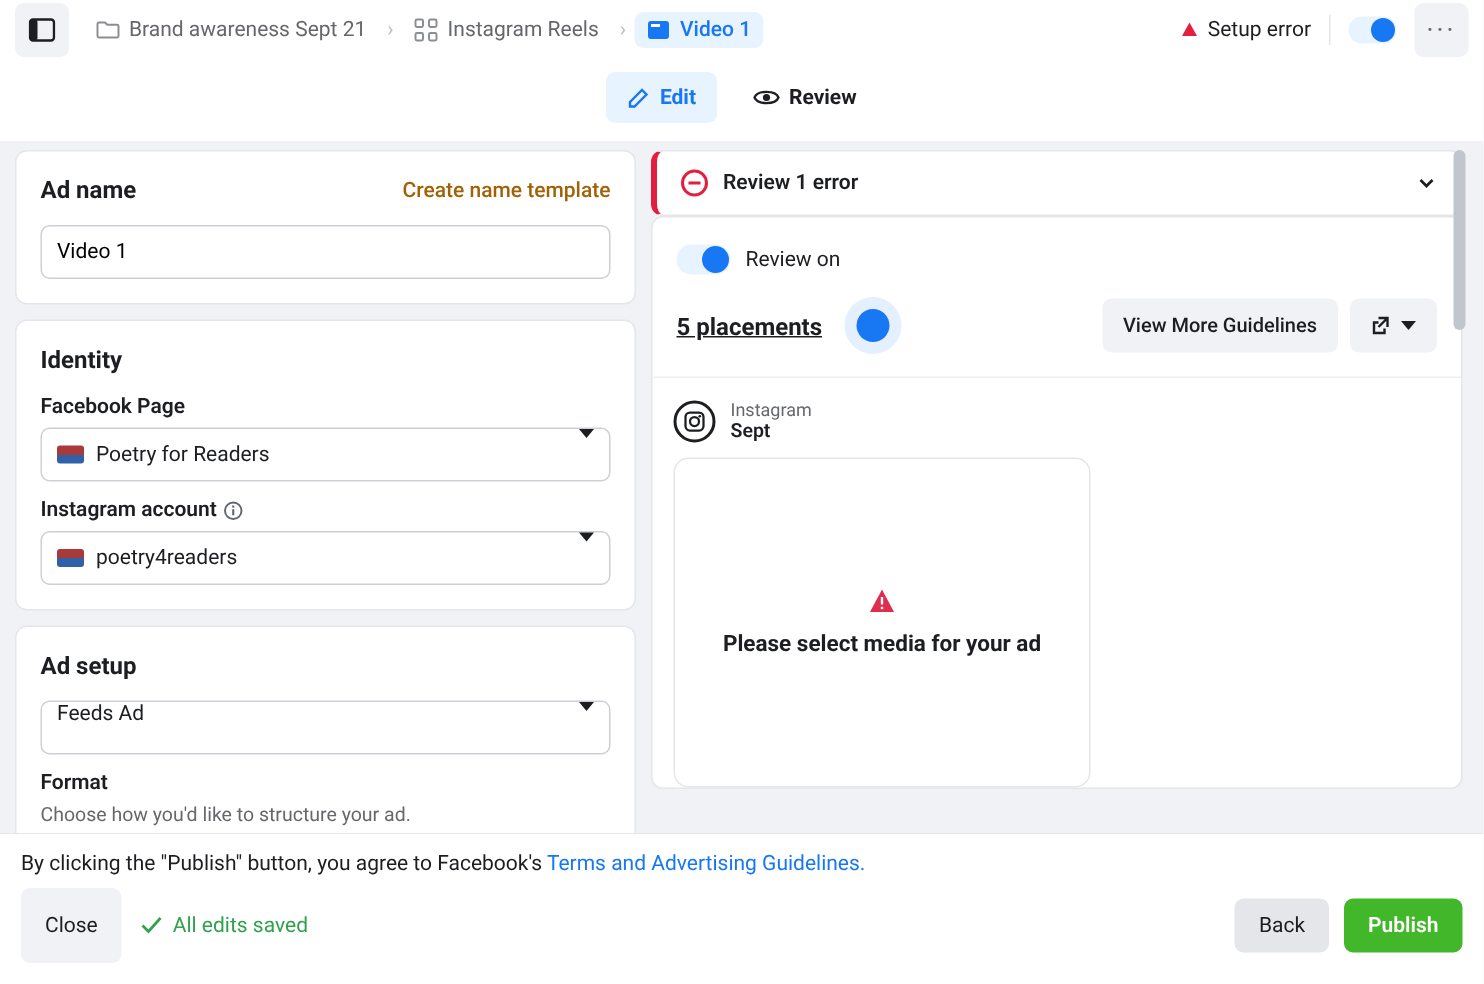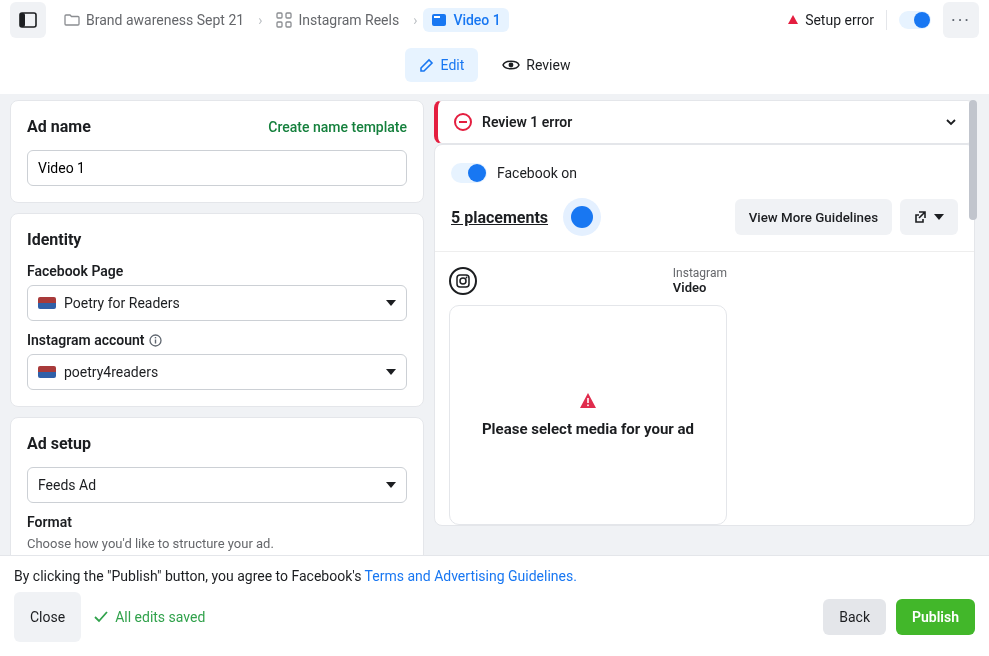--- a/index.html
+++ b/index.html
@@ -14,36 +14,36 @@
 .crumb.active { background: #e7f3ff; color: #1877f2; font-weight: 500; }
 .chev { color: #bcc0c4; }
 .status-area { display: flex; align-items: center; gap: 12px; }
 .setup-error { display: flex; align-items: center; gap: 6px; color: #1c1e21; font-size: 14px; }
 .toggle { width: 32px; height: 18px; background: #e7f3ff; border-radius: 9px; position: relative; cursor: pointer; }
 .toggle .knob { width: 16px; height: 16px; background: #1877f2; border-radius: 50%; position: absolute; right: 1px; top: 1px; }
 .more-btn { width: 36px; height: 36px; background: #f0f2f5; border-radius: 6px; display: flex; align-items: center; justify-content: center; cursor: pointer; font-size: 18px; letter-spacing: 2px; color: #606770;}
 
 
 .tab-row { display: flex; gap: 10px; justify-content: center; padding: 8px 0 12px; }
-.tab { display: flex; align-items: center; gap: 6px; padding: 8px 14px; border-radius: 6px; cursor: pointer; font-weight: 400; color: #1c1e21; }
+.tab { display: flex; align-items: center; gap: 6px; padding: 8px 14px; border-radius: 6px; cursor: pointer; font-weight: 700; color: #1c1e21; }
 .tab.active { background: #e7f3ff; color: #1877f2; }
 
 
 .main { flex: 1; display: flex; gap: 10px; padding: 0 10px 0 10px; overflow: hidden; background: #f0f2f5; position: relative; }
 .col-left { width: 414px; display: flex; flex-direction: column; gap: 10px; overflow-y: auto; padding: 6px 0; }
 .col-right { flex: 1; display: flex; flex-direction: column; overflow-y: auto; padding: 6px 4px 6px 0; position: relative; }
 .scrollbar-fake { position: absolute; right: 2px; top: 6px; width: 8px; height: 120px; background: #c1c5cd; border-radius: 4px; }
 
 .card { background: #fff; border: 1px solid #e4e6ea; border-radius: 8px; padding: 16px; }
 .card-title { font-size: 16px; font-weight: 700; color: #1c1e21; margin-bottom: 14px; display: flex; justify-content: space-between; align-items: center; }
-.card-title a { color: #15803d; font-weight: 500; font-size: 14px; text-decoration: none; cursor: pointer; }
+.card-title a { color: #a16207; font-weight: 500; font-size: 14px; text-decoration: none; cursor: pointer; }
 .label { font-size: 14px; font-weight: 600; margin-bottom: 6px; color: #1c1e21; display: flex; align-items: center; gap: 4px; }
 .help { font-size: 13px; color: #65676b; margin-top: 6px; }
 .input { width: 100%; height: 36px; border: 1px solid #ccd0d5; border-radius: 6px; padding: 0 10px; font-size: 14px; }
-.select { display: flex; align-items: center; justify-content: space-between; height: 36px; border: 1px solid #ccd0d5; border-radius: 6px; padding: 0 10px; cursor: pointer; }
+.select { display: flex; justify-content: space-between; height: 36px; border: 1px solid #ccd0d5; border-radius: 6px; padding: 0 10px; cursor: pointer; }
 .select .left { display: flex; align-items: center; gap: 8px; }
 .page-thumb { width: 18px; height: 12px; background: linear-gradient(to bottom, #a83a3a 50%, #3060a8 50%); border-radius: 2px; }
 .caret { border-left: 5px solid transparent; border-right: 5px solid transparent; border-top: 6px solid #1c1e21; }
 .field { margin-bottom: 11px; }
 
 
 .error-card { border-left: 4px solid #e41e3f; padding: 12px 16px; display: flex; align-items: center; justify-content: space-between; }
 .error-card .lefte { display: flex; align-items: center; gap: 10px; font-weight: 600; }
 .err-circ { width: 18px; height: 18px; border: 2px solid #e41e3f; border-radius: 50%; position: relative; }
 .err-circ::after { content:''; position:absolute; left:3px; right:3px; top:6px; height:2px; background:#e41e3f; }
@@ -53,21 +53,21 @@
 .preview-toggle-row .tog { width: 36px; height: 20px; background: #e7f3ff; border-radius: 10px; position: relative; }
 .preview-toggle-row .tog .k { width: 18px; height: 18px; background: #1877f2; border-radius: 50%; position: absolute; right:1px; top:1px; }
 .place-row { display: flex; align-items: center; justify-content: space-between; padding: 4px 16px 16px; border-bottom: 1px solid #eee; }
 .place-row h3 { font-size: 16px; font-weight: 700; display: flex; align-items: center; gap: 28px; text-decoration: underline;}
 .pill { width: 22px; height: 22px; background: #1877f2; border-radius: 50%; position:absolute; margin-left: 120px; box-shadow: 0 0 0 8px #e4f0ff; }
 .place-actions { display: flex; gap: 8px; }
 .btn-sec { height: 36px; padding: 0 14px; border-radius: 6px; border: none; background: #f0f2f5; color:#1c1e21; font-weight:500; cursor:pointer; display:flex; align-items:center; gap:6px; }
 
 .placements-body { display: flex; padding: 14px 14px 0; gap: 16px; }
 .feed-col { width: 278px; }
-.feed-head { display: flex; align-items: center; gap: 10px; margin-bottom: 10px; justify-content: space-between; }
+.feed-head { display: flex; align-items: center; gap: 10px; margin-bottom: 10px; }
 .ig-circle { width: 28px; height: 28px; border: 2px solid #1c1e21; border-radius: 50%; display:flex; align-items:center; justify-content:center; }
 .feed-label { display:flex; flex-direction:column; font-size:13px; }
 .feed-label .a { color:#65676b; font-size:12px; }
 .feed-label .b { font-weight:600; color:#1c1e21; }
 .preview-box { border:1px solid #e4e6ea; border-radius:10px; height: 220px; display:flex; flex-direction:column; align-items:center; justify-content:center; padding: 14px; text-align:left; gap:10px; }
 .preview-box .warn { color:#e02c4d; }
 .preview-box h4 { font-size:15px; font-weight:700; color:#1c1e21; }
 
 .thumbs-col { flex:1; }
 .thumbs-col h5 { font-size:14px; font-weight:600; margin-bottom:8px; }
@@ -253,21 +253,21 @@
             </svg>
           </span>
       </div>
 
       <div class="card preview-card">
         <div class="preview-card-inner">
         <div class="preview-toggle-row">
           <div class="tog">
                 <div class="k"></div>
               </div>
-          <span>Facebook on</span>
+          <span>Review on</span>
         </div>
         <div class="place-row">
           <h3 style="position:relative;">
             <span>5 placements</span>
             <span class="pill"></span>
           </h3>
           <div class="place-actions">
             <button class="btn-sec">
                   <span>View More Guidelines</span>
                 </button>
@@ -288,21 +288,21 @@
             <div class="feed-head">
               <span class="ig-circle">
                 <svg width="14" height="14" viewBox="0 0 14 14">
                       <rect x="1" y="1" width="12" height="12" rx="3" fill="none" stroke="#1c1e21" stroke-width="1.5"></rect>
                       <circle cx="7" cy="7" r="3" fill="none" stroke="#1c1e21" stroke-width="1.5"></circle>
                       <circle cx="10.5" cy="3.5" r="0.9" fill="#1c1e21"></circle>
                     </svg>
               </span>
               <div class="feed-label">
                 <span class="a">Instagram</span>
-                <span class="b">Video</span>
+                <span class="b">Sept</span>
               </div>
             </div>
             <div class="preview-box">
               <span class="warn">
                     <svg width="18" height="18" viewBox="0 0 18 18">
                       <path d="M9 1 L17 16 H1 Z" fill="#e02c4d"></path>
                       <rect x="8.2" y="6" width="1.6" height="5" fill="#fff"></rect>
                       <rect x="8.2" y="12.5" width="1.6" height="1.6" fill="#fff"></rect>
                     </svg>
                   </span>

